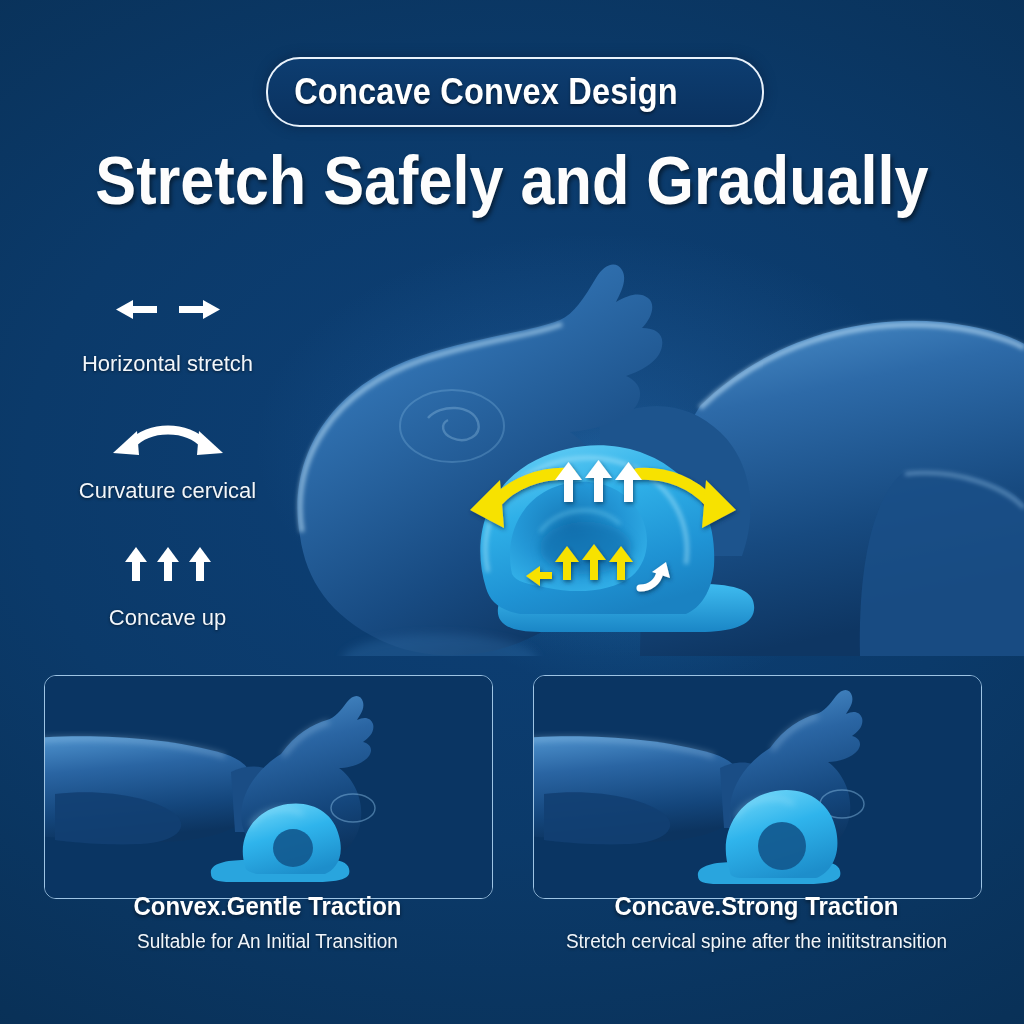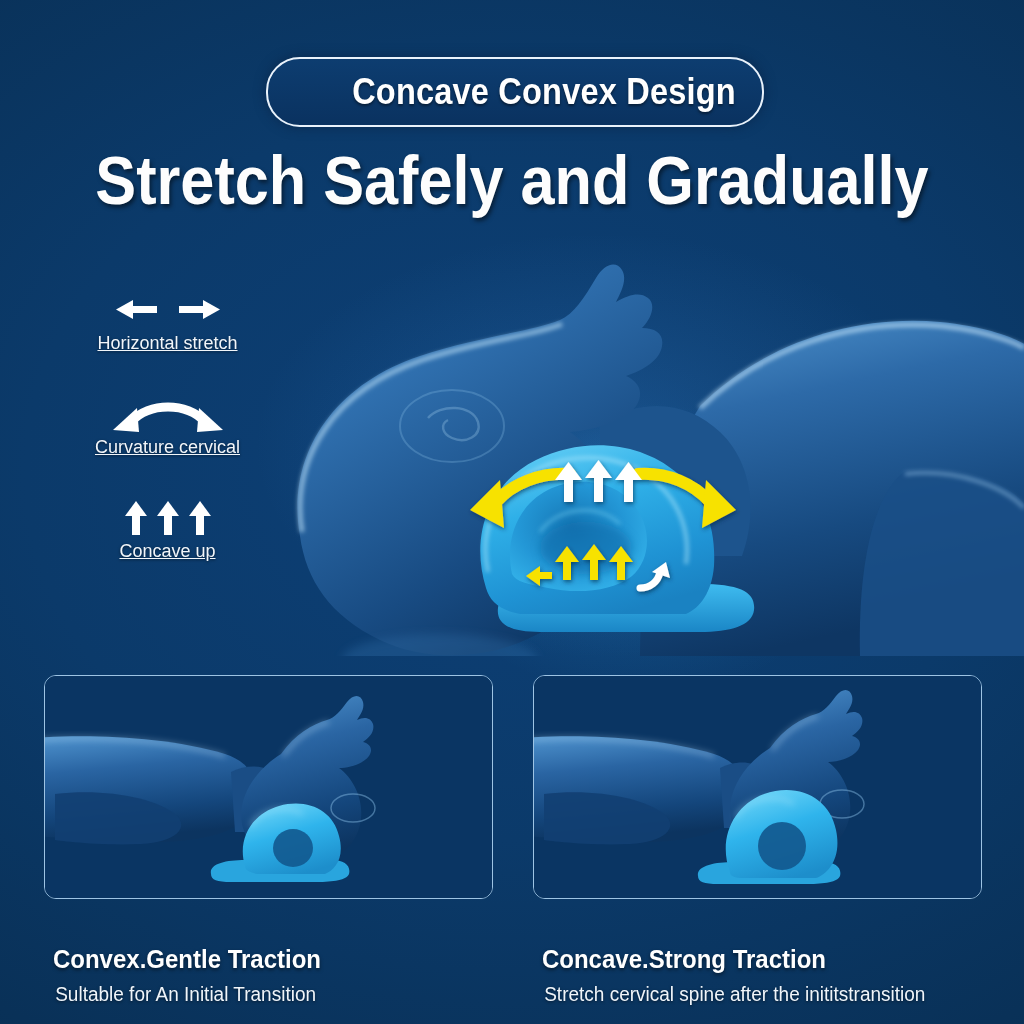--- a/index.html
+++ b/index.html
@@ -17,21 +17,21 @@
   .glow.g1{left:250px;top:230px;width:700px;height:430px;
            background:radial-gradient(ellipse at 50% 50%, rgba(70,150,225,.22) 0%, rgba(70,150,225,0) 70%);}
   .glow.g2{left:430px;top:400px;width:420px;height:300px;
            background:radial-gradient(ellipse at 50% 50%, rgba(60,180,250,.18) 0%, rgba(60,180,250,0) 70%);}
 
   
   .badge{
     position:absolute;left:266px;top:57px;width:494px;height:66px;
     border:2px solid #e9f2fb;border-radius:34px;
     background:linear-gradient(180deg,#0d3d70 0%,#0a3260 100%);
-    display:flex;align-items:center;justify-content:flex-end;
+    display:flex;align-items:center;justify-content:flex-start;
     box-shadow:0 0 12px rgba(10,30,60,.55);
   }
   .badge-text{
     color:#ffffff;font-size:37px;font-weight:bold;letter-spacing:.2px;
     transform:scaleX(.88);transform-origin:center;white-space:nowrap;
     text-shadow:0 2px 3px rgba(0,0,0,.45);
   }
 
   
   .headline{
@@ -39,39 +39,38 @@
     color:#fdfdfd;font-size:68px;font-weight:bold;line-height:1;
     transform:scaleX(.9);transform-origin:center top;white-space:nowrap;
     text-shadow:2px 3px 5px rgba(0,0,0,.5);
   }
 
   
   .legend{position:absolute;left:40px;top:286px;width:255px;}
   .legend-item{margin-bottom:36px;text-align:center;}
   .legend-icon{height:46px;display:flex;align-items:center;justify-content:center;}
   .legend-label{
-    color:#f2f6fa;font-size:18px;margin-top:1px;white-space:nowrap;
+    color:#f2f6fa;font-size:22px;margin-top:19px;white-space:nowrap;
     text-shadow:0 1px 3px rgba(0,0,0,.55);
-    text-decoration:underline;
   }
 
   
   .hero{position:absolute;left:0;top:236px;width:1024px;height:420px;}
 
   
   .panel{
     position:absolute;top:675px;width:447px;height:222px;
     border:1px solid #9ec4e4;border-radius:12px;overflow:hidden;
     background:linear-gradient(180deg,#0b3868 0%,#072c50 100%);
   }
   .panel.left{left:44px;}
   .panel.right{left:533px;}
   .panel svg{display:block;width:100%;height:100%;}
 
-  .caption{position:absolute;top:945px;width:447px;text-align:left;}
+  .caption{position:absolute;top:892px;width:447px;text-align:center;}
   .caption.left{left:44px;}
   .caption.right{left:533px;}
   .cap-title{
     color:#ffffff;font-size:25px;font-weight:bold;white-space:nowrap;
     text-shadow:0 2px 4px rgba(0,0,0,.5);transform:scaleX(.96);
   }
   .cap-sub{
     color:#f0f5fa;font-size:20px;margin-top:9px;white-space:nowrap;
     text-shadow:0 1px 3px rgba(0,0,0,.5);transform:scaleX(.95);
   }

